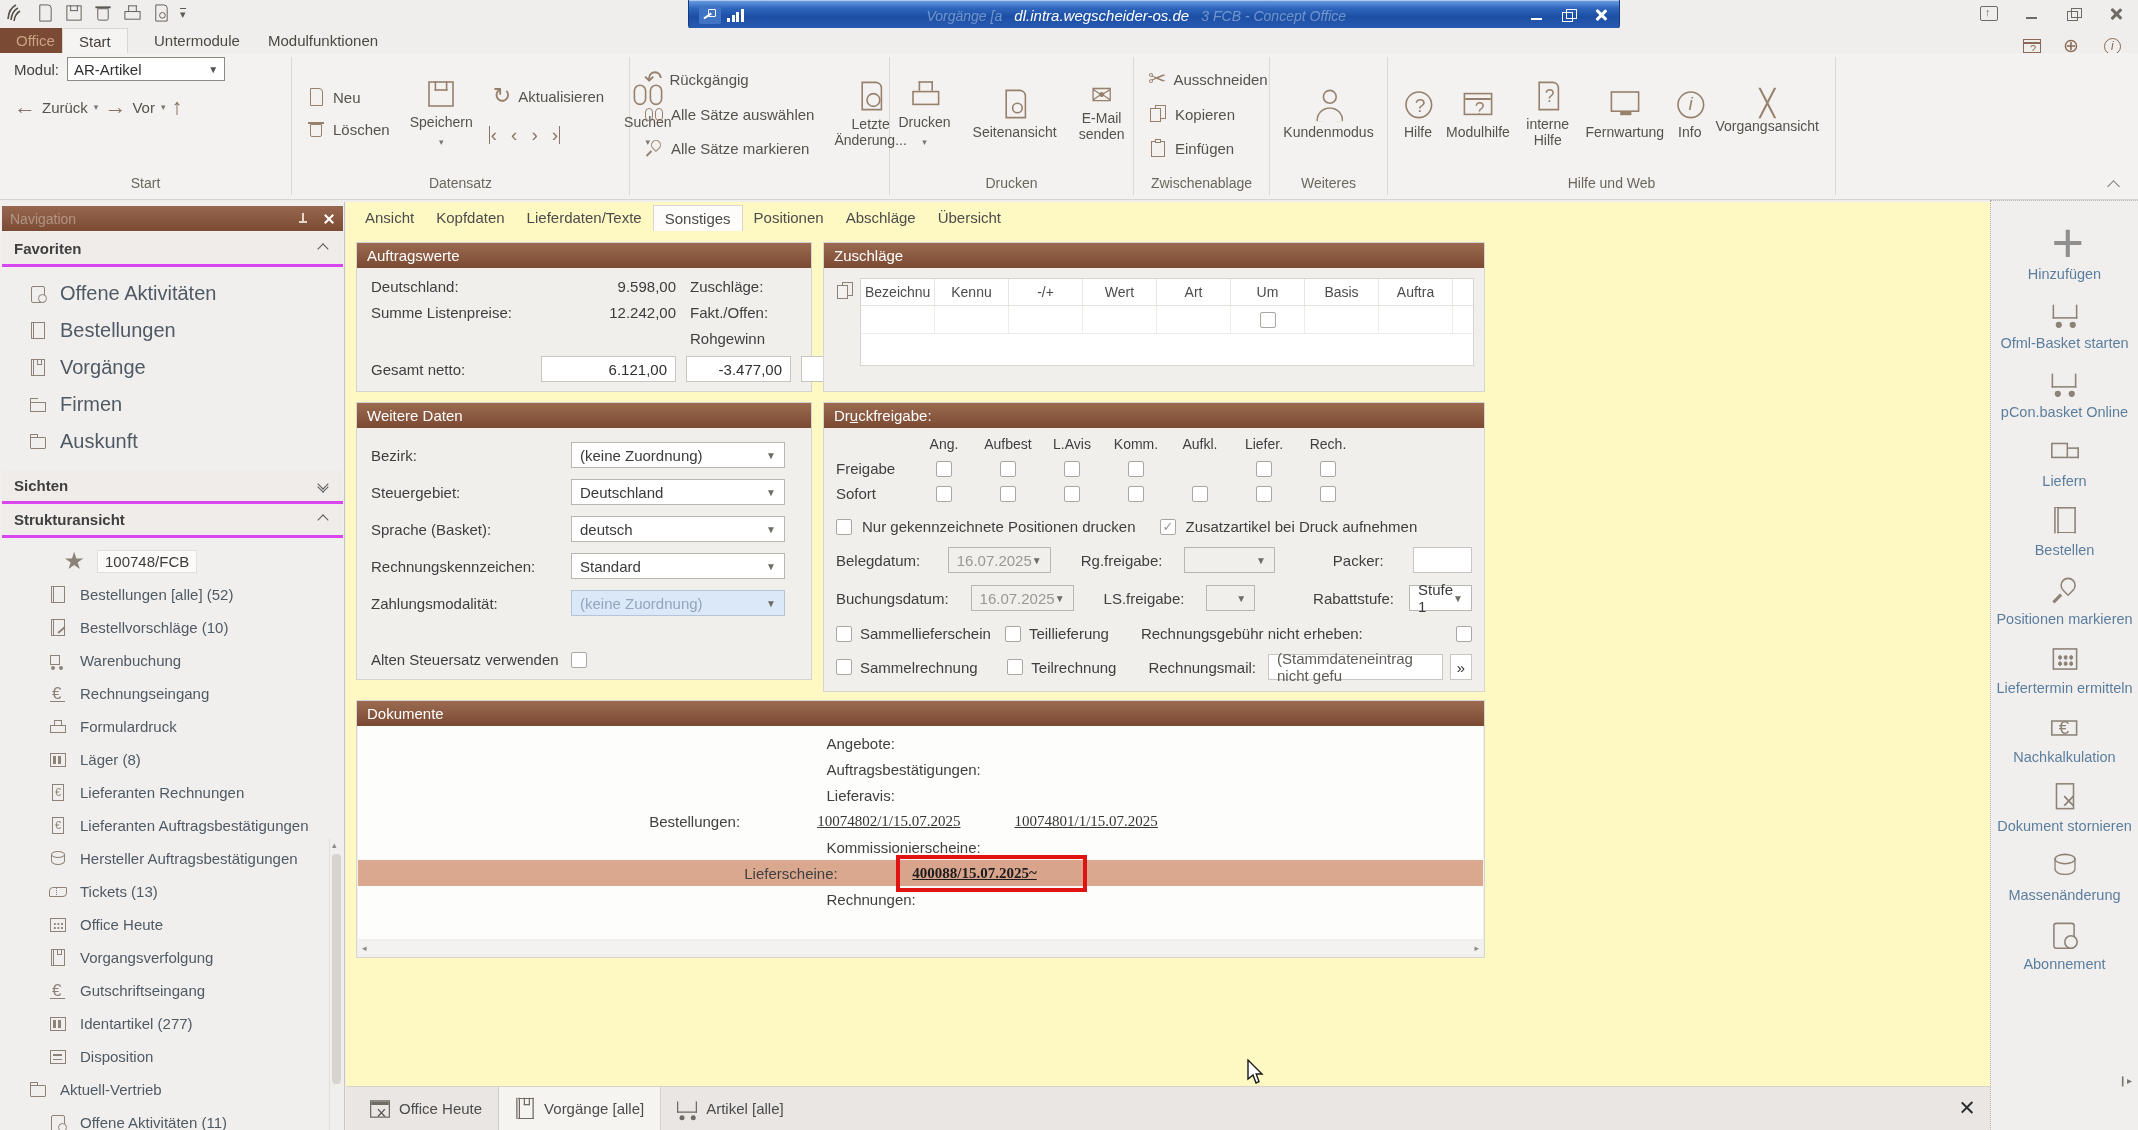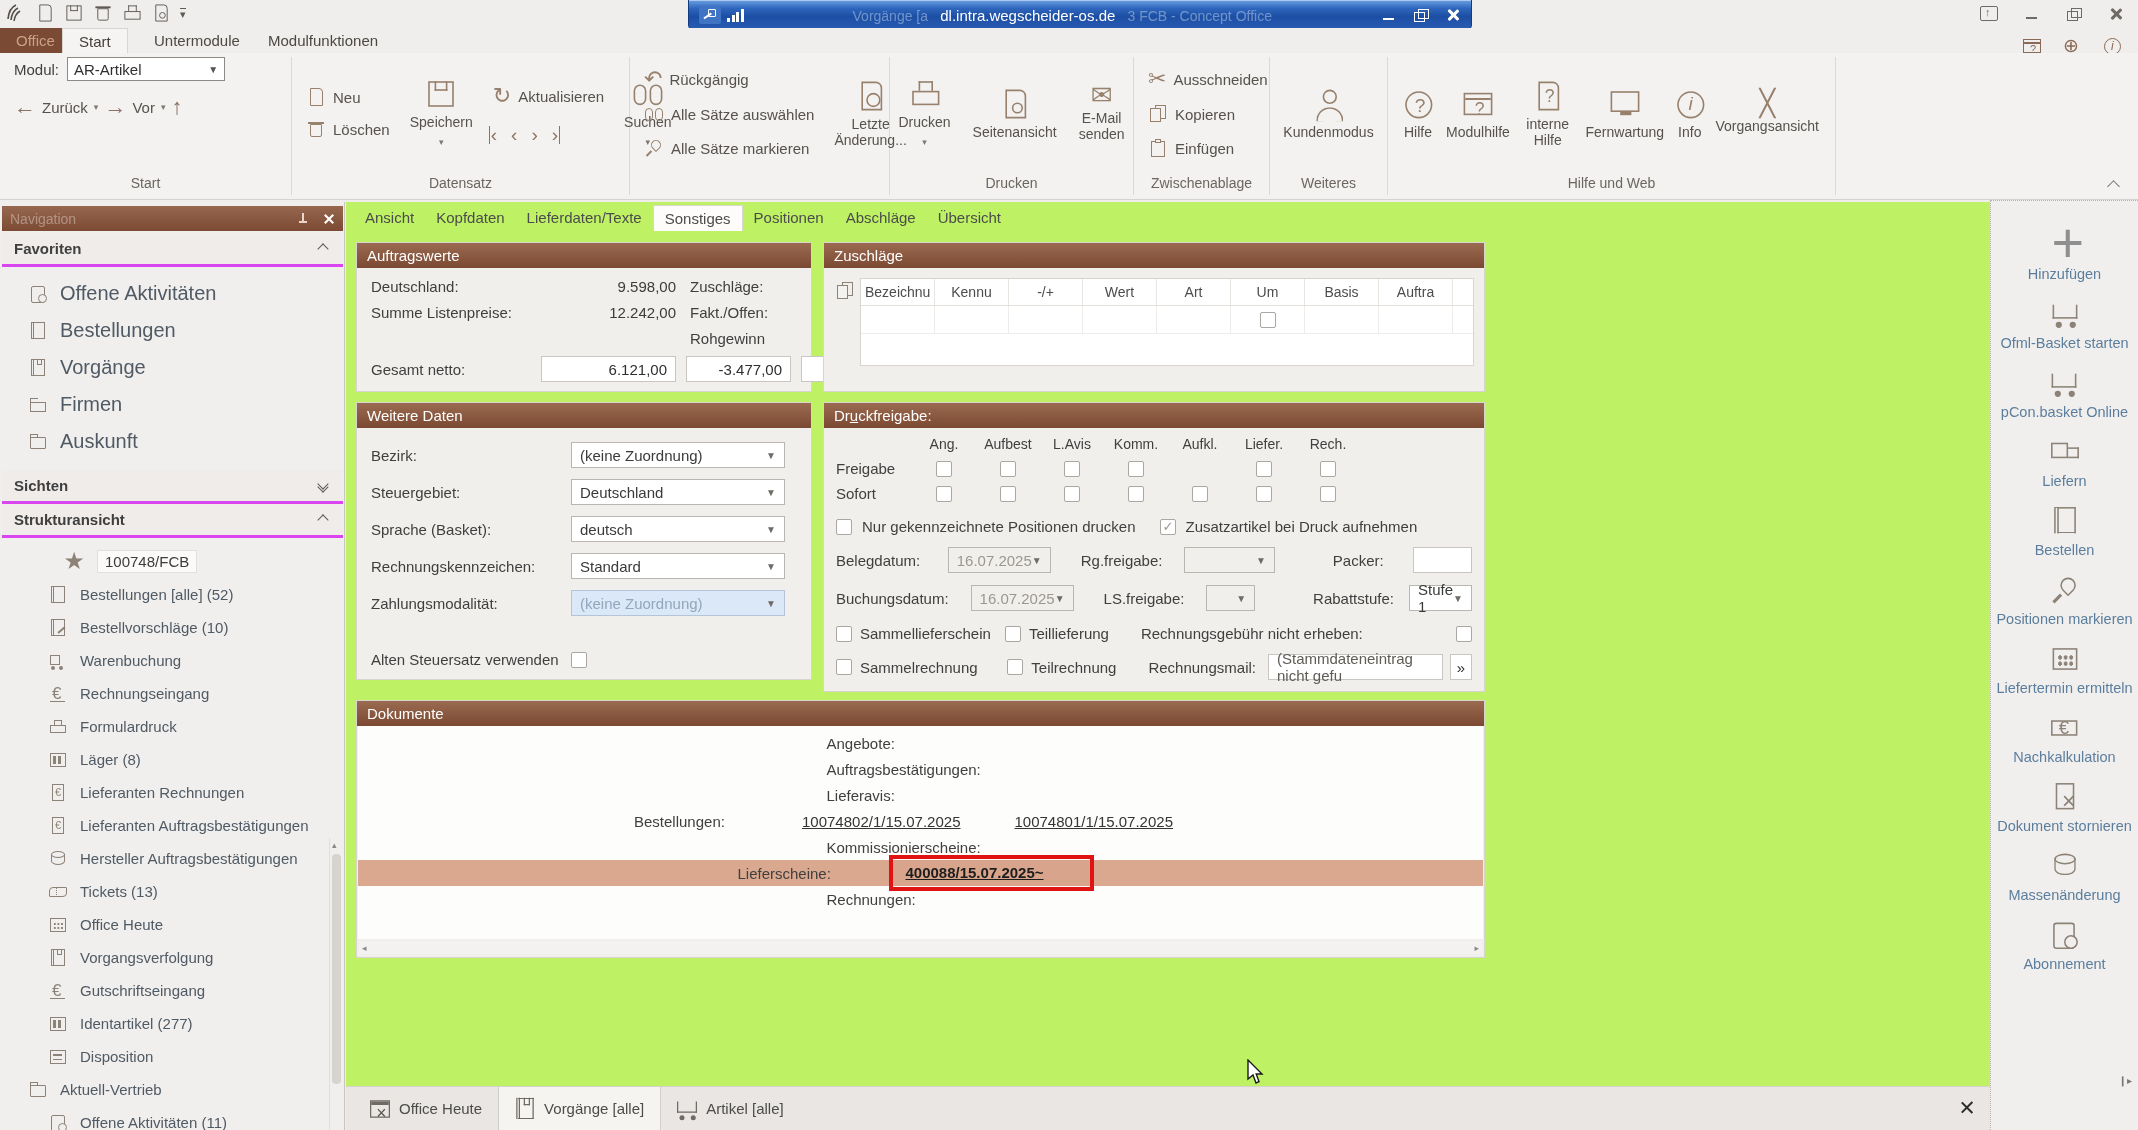--- a/index.html
+++ b/index.html
@@ -91,24 +91,24 @@
   .ic[data-ic="globe"]::after   { border:none; }
   .ic[data-ic="binoc"]::before  { left:1px; top:4px; width:8px; height:13px; border-radius:4px; }
   .ic[data-ic="binoc"]::after   { left:11px; top:4px; width:8px; height:13px; border-radius:4px; }
   .glyph { color:#97816d; font-size:22px; line-height:22px; }
   
   .topstrip { position:absolute; left:0; top:0; width:2138px; height:28px; }
   .qat { position:absolute; left:6px; top:3px; display:flex; align-items:center; gap:9px; }
   .qat .ic { --c:#5f5a55; transform:scale(0.95); }
   .qat .caret { font-size:11px; color:#5f5a55; border-top:1.5px solid #5f5a55; padding-top:0px; line-height:10px; }
   .logo svg { display:block; }
-  .rdpbar { position:absolute; left:688px; top:0; width:784px; height:31px;
+  .rdpbar { position:absolute; left:688px; top:0; width:932px; height:31px;
     background:linear-gradient(#6da0e2 0%, #2f66bd 28%, #1c4fa4 55%, #2a5cb4 100%);
     border:1px solid #123c7e; border-top:none; border-radius:0 0 6px 6px;
-    box-shadow:inset 0 1px 0 rgba(255,255,255,.45); display:flex; align-items:center; padding:0 10px; color:#fff; }
+    box-shadow:inset 0 1px 0 rgba(255,255,255,.45); display:flex; align-items:center; padding:0 10px; color:#fff;font-style:italic; }
   .rdp-pin { width:22px; height:18px; background:#3f74c4; border-radius:2px; position:relative; margin-right:6px; }
   .rdp-pin::before { content:""; position:absolute; left:9px; top:3px; width:6px; height:6px; border:1.5px solid #fff; border-radius:1px; }
   .rdp-pin::after { content:""; position:absolute; left:4px; top:9px; width:9px; height:1.5px; background:#fff; transform:rotate(-35deg); }
   .rdp-bars { display:flex; align-items:flex-end; gap:1.5px; height:14px; margin-right:8px; }
   .rdp-bars i { width:3px; background:#fff; display:block; }
   .rdp-center { flex:1; text-align:center; font-size:15px; white-space:nowrap; overflow:hidden; }
   .ghost { color:#cfe0f4; opacity:.45; font-size:14px; }
   .rdp-host { color:#ffffff; margin:0 8px; }
   .rdp-btns { display:flex; align-items:center; gap:16px; margin-left:8px; }
   .wbtn { position:relative; width:16px; height:14px; display:inline-block; }
@@ -172,21 +172,21 @@
   .treeitem { display:flex; align-items:center; gap:12px; padding:6.5px 10px; color:#4f5a64; font-size:15px; white-space:nowrap; }
   .treeitem[data-depth="1"] { padding-left:26px; }
   .treeitem[data-depth="2"] { padding-left:46px; }
   .treeitem[data-depth="3"] { padding-left:64px; }
   .treeitem[data-selected="true"] .tlabel { background:#fbfaf9; outline:1px solid #e2dfdb; padding:2px 7px; color:#3c3c3c; }
   .treeitem[data-selected="true"] .ic { transform:scale(1.25); }
   .vscroll { position:absolute; right:1px; top:300px; width:13px; height:626px; background:#f0efee; border-left:1px solid #e2dfdb; }
   .vscroll .thumb { position:absolute; left:2px; top:16px; width:9px; height:230px; background:#d7d3cf; border-radius:4px; }
   .vscroll .a { position:absolute; left:2px; font-size:9px; color:#8a8a8a; }
   
-  .content { position:absolute; left:346px; top:202px; width:1644px; height:928px; background:#bef264; }
+  .content { position:absolute; left:346px; top:202px; width:1644px; height:928px; background:#fef9c3; }
   .ctabs { position:absolute; left:8px; top:3px; display:flex; }
   .ctab { padding:4px 11px; color:#4c4c4c; font-size:15px; }
   .ctab[data-active="true"] { background:#fdfcfb; border:1px solid #d9d5d0; border-bottom:none; }
   .panel { position:absolute; background:#f1efec; border:1px solid #d8d4cf; }
   .phead { height:25px; background:linear-gradient(#9a6a51,#7b4931); color:#fff; display:flex; align-items:center; padding:0 10px; font-size:15px; }
   .phead u { text-decoration:underline; }
   .pbody { position:relative; padding:10px 14px; }
   .frow { display:flex; align-items:center; }
   .val { color:#3c3c3c; }
   .inputbox { background:#fff; border:1px solid #c9c5c0; height:26px; display:flex; align-items:center; justify-content:flex-end; padding:0 8px; color:#2f2f2f; }
@@ -208,21 +208,21 @@
   .zcorner { position:absolute; left:-26px; top:2px; width:20px; height:18px; }
   
   .dfcols { display:grid; grid-template-columns:76px repeat(7,64px); align-items:center; row-gap:8px; }
   .dfcols .h { text-align:center; font-size:14px; }
   .dfcols .cc { display:flex; justify-content:center; }
   .dflow { display:flex; align-items:center; gap:22px; margin-top:12px; }
   
   .docrow { display:flex; align-items:center; height:26px; padding:0 20px; position:relative;justify-content:center; }
   .docrow[data-hl="true"] { background:#d9a88f; }
   .doclabel { width:168px; flex:none; color:#3f3f3f; }
-  .doclink { color:#353535; text-decoration:underline; margin-right:34px; cursor:pointer; }
+  .doclink { color:#353535; text-decoration:underline; margin-right:34px; cursor:pointer;font-family:Liberation Serif, serif; }
   .doclink:empty { display:none; }
   .l1wrap { display:inline-block; margin-right:20px; }
   .l1wrap[data-annotated="true"] { border:4px solid #e11312; padding:5px 12px 6px; margin:0 10px 0 -16px; background:rgba(225,19,18,0.02); }
   .l1wrap[data-annotated="true"] .doclink { font-weight:bold; color:#1d1d1d; }
   .hscroll { position:absolute; left:2px; right:2px; bottom:3px; height:13px; background:#f4f2f0; display:flex; justify-content:space-between; align-items:center; padding:0 3px; color:#8a8a8a; font-size:9px; }
   
   .actions { position:absolute; right:0; top:200px; width:148px; height:930px; background:#f1efed; border-left:1px dotted #b7b2ac; border-top:1px dotted #b7b2ac; display:flex; flex-direction:column; align-items:center; padding-top:34px; }
   .actitem { display:flex; flex-direction:column; align-items:center; gap:12px; margin-bottom:22px; }
   .actitem .ic { transform:scale(1.55); --c:#8c8277; }
   .actitem .alabel { color:#5b7e9e; font-size:14.5px; text-align:center; line-height:15px; }

